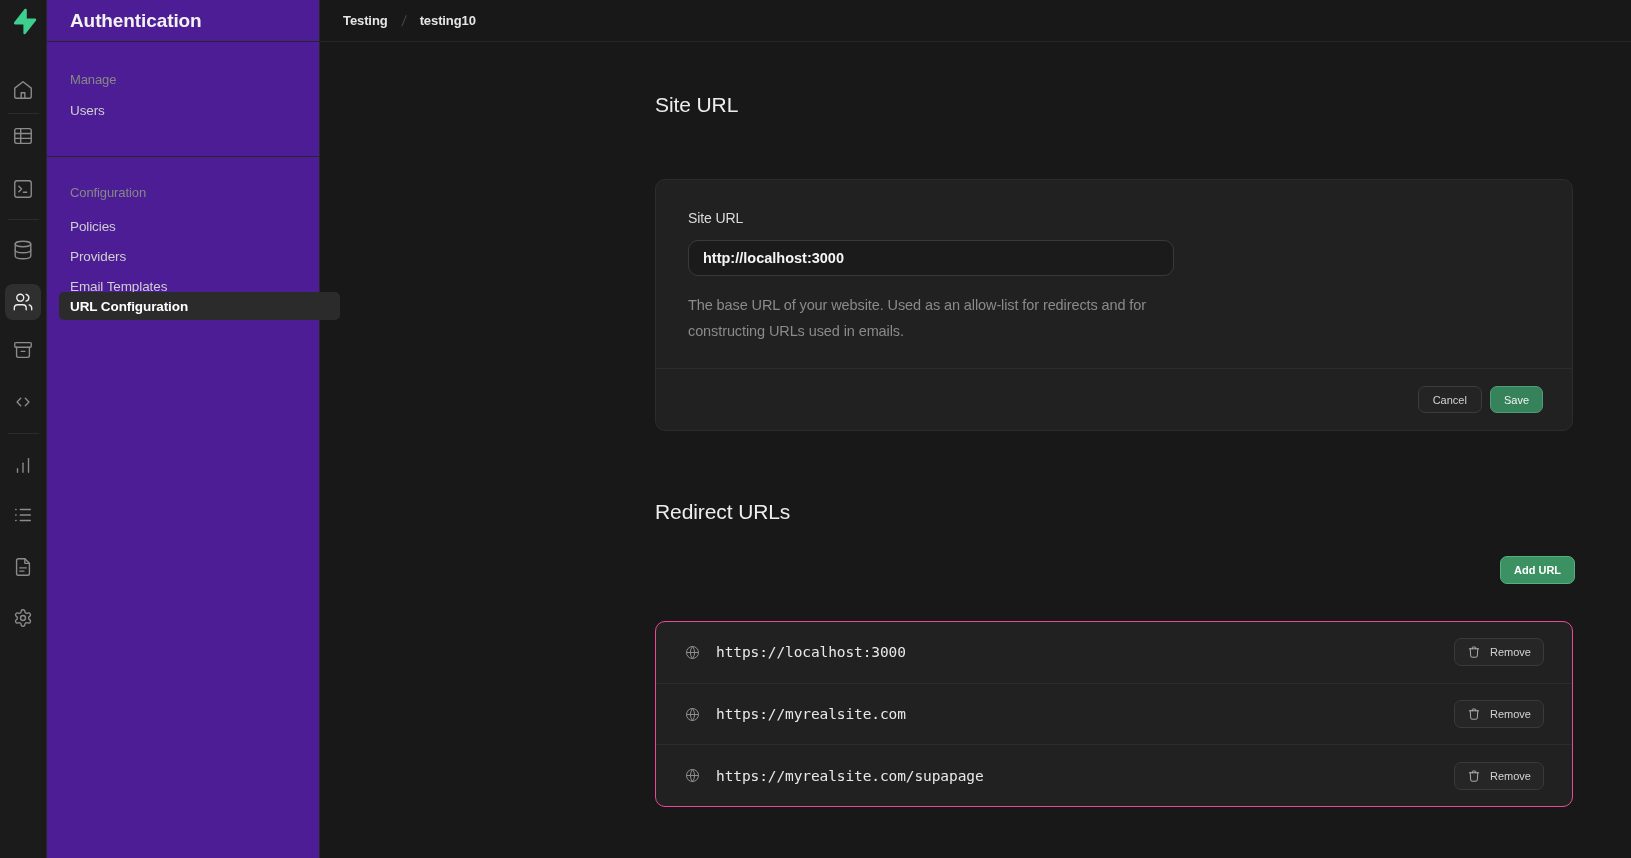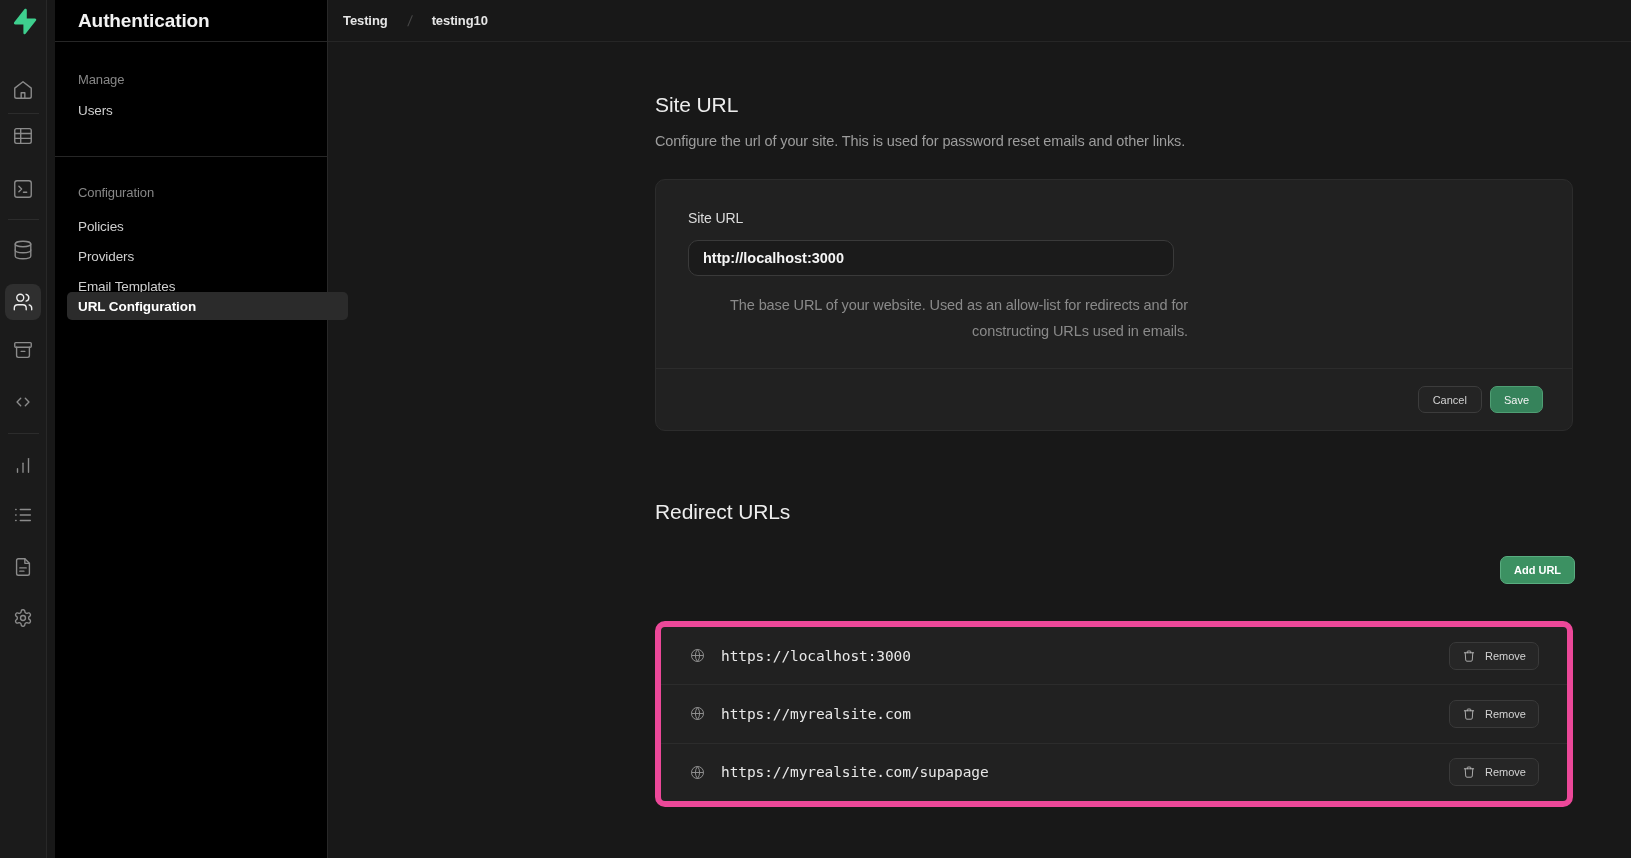--- a/index.html
+++ b/index.html
@@ -14,64 +14,64 @@
   .rail-logo { position:absolute; left:9px; top:7px; width:28px; height:28px; cursor:pointer; }
   .rail-btn { position:absolute; left:5px; width:36px; height:36px; border-radius:8px;
               display:flex; align-items:center; justify-content:center; cursor:pointer; }
   .rail-btn svg { width:22px; height:22px; stroke:#8b8b8b; fill:none;
                   stroke-width:1.5; stroke-linecap:round; stroke-linejoin:round; }
   .rail-btn.active { background:#2f2f2f; }
   .rail-btn.active svg { stroke:#ededed; }
   .rail-div { position:absolute; left:8px; width:31px; height:1px; background:#2c2c2c; }
 
   
-  .sidebar { position:absolute; left:55px; top:0; width:273px; height:858px;
-             background:#000000; border-right:1px solid #282828; z-index:4; }
+  .sidebar { position:absolute; left:47px; top:0; width:273px; height:858px;
+             background:#4c1d95; border-right:1px solid #282828; z-index:4; }
   .sb-header { height:42px; border-bottom:1px solid #262626; display:flex; align-items:center;
                padding-left:23px; font-size:19px; font-weight:600; color:#f2f2f2; }
   .sb-label { position:absolute; left:23px; font-size:13px; color:#878787; }
   .sb-item  { position:absolute; left:23px; font-size:13.5px; color:#cfcfcf; cursor:pointer; }
   .sb-div   { position:absolute; left:0; width:273px; height:1px; background:#262626; }
   .sb-selected { position:absolute; left:12px; width:281px; height:28px; background:#2b2b2b;
                  border-radius:5px; display:flex; align-items:center; padding-left:11px;
                  font-size:13.5px; font-weight:700; color:#ffffff; cursor:pointer; }
 
   
   .topbar { position:absolute; left:320px; right:0; top:0; height:42px;
             border-bottom:1px solid #262626; display:flex; align-items:center;
-            padding-left:23px; background:#181818;gap:6px; }
+            padding-left:23px; background:#181818; }
   .crumb { font-size:13px; font-weight:600; color:#e6e6e6; cursor:pointer; }
   .crumb-sep { color:#454545; font-size:15px; margin:0 14px; transform:skewX(-8deg); }
 
   
   .h2 { position:absolute; left:655px; font-size:21px; font-weight:500; color:#ededed; }
   .desc { position:absolute; left:655px; font-size:14.5px; color:#9d9d9d; line-height:26px; }
 
   .card { position:absolute; left:655px; width:918px; background:#212121;
           border:1px solid #2c2c2c; border-radius:10px; }
   .card-body { padding:30px 32px; }
   .field-label { font-size:14px; color:#dcdcdc; margin-bottom:14px; }
   .text-input { width:486px; height:36px; background:#1b1b1b; border:1px solid #3a3a3a;
                 border-radius:10px; color:#f5f5f5; font-size:14.5px; font-weight:700;
                 font-family:"Liberation Sans", sans-serif; padding:0 14px; outline:none; }
-  .field-help { margin-top:16px; width:500px; font-size:14.5px; color:#8a8a8a; line-height:26px;text-align:right; }
+  .field-help { margin-top:16px; width:500px; font-size:14.5px; color:#8a8a8a; line-height:26px; }
   .card-footer { position:absolute; left:0; right:0; bottom:0; height:62px;
                  border-top:1px solid #2c2c2c; display:flex; align-items:center;
                  justify-content:flex-end; gap:8px; padding-right:29px; }
 
   .btn { height:27px; border-radius:7px; display:inline-flex; align-items:center;
          font-size:11px; cursor:pointer; user-select:none; }
   .btn-default { background:#242424; border:1px solid #3c3c3c; color:#d2d2d2; padding:0 14px; }
   .btn-brand   { background:#36835b; border:1px solid #4f9f74; color:#f4f4f4; padding:0 13px; }
   .btn-add     { position:absolute; left:1500px; top:556px; height:28px; background:#3c9162;
                  border:1px solid #59ad80; color:#ffffff; font-weight:700; padding:0 13px; }
 
   
   .list-card { position:absolute; left:655px; top:621px; width:918px; height:186px;
-               background:#212121; border:6px solid #ec4899; border-radius:10px;
+               background:#212121; border:1px solid #ec4899; border-radius:10px;
                display:flex; flex-direction:column; overflow:hidden; }
   .url-row { flex:1; display:flex; align-items:center; padding:0 28px; }
   .url-row + .url-row { border-top:1px solid #2c2c2c; }
   .url-row svg.globe { width:17px; height:17px; stroke:#8f8f8f; fill:none;
                        stroke-width:1.4; margin-right:15px; flex:0 0 auto; }
   .url-text { font-family:"DejaVu Sans Mono", monospace; font-size:14.5px; color:#e8e8e8; }
   .row-spacer { flex:1; }
   .btn-remove { background:#262626; border:1px solid #3a3a3a; color:#d4d4d4; height:28px;
                 padding:0 12px; gap:9px; }
   .btn-remove svg { width:14px; height:14px; stroke:#bdbdbd; fill:none;
@@ -190,21 +190,20 @@
   </nav>
 
   <header class="topbar">
     <span class="crumb">Testing</span>
     <span class="crumb-sep">/</span>
     <span class="crumb">testing10</span>
 
   </header>
 
   <h2 class="h2" style="top:93px">Site URL</h2>
-  <p class="desc" style="top:128px">Configure the url of your site. This is used for password reset emails and other links.</p>
 
   <section class="card" style="top:179px; height:252px;">
     <div class="card-body">
       <div class="field-label">Site URL</div>
       <input class="text-input" type="text" value="http://localhost:3000" style="">
       <div class="field-help">The base URL of your website. Used as an allow-list for redirects and for constructing URLs used in emails.</div>
     </div>
     <div class="card-footer">
       <button class="btn btn-default">Cancel</button>
       <button class="btn btn-brand">Save</button>

